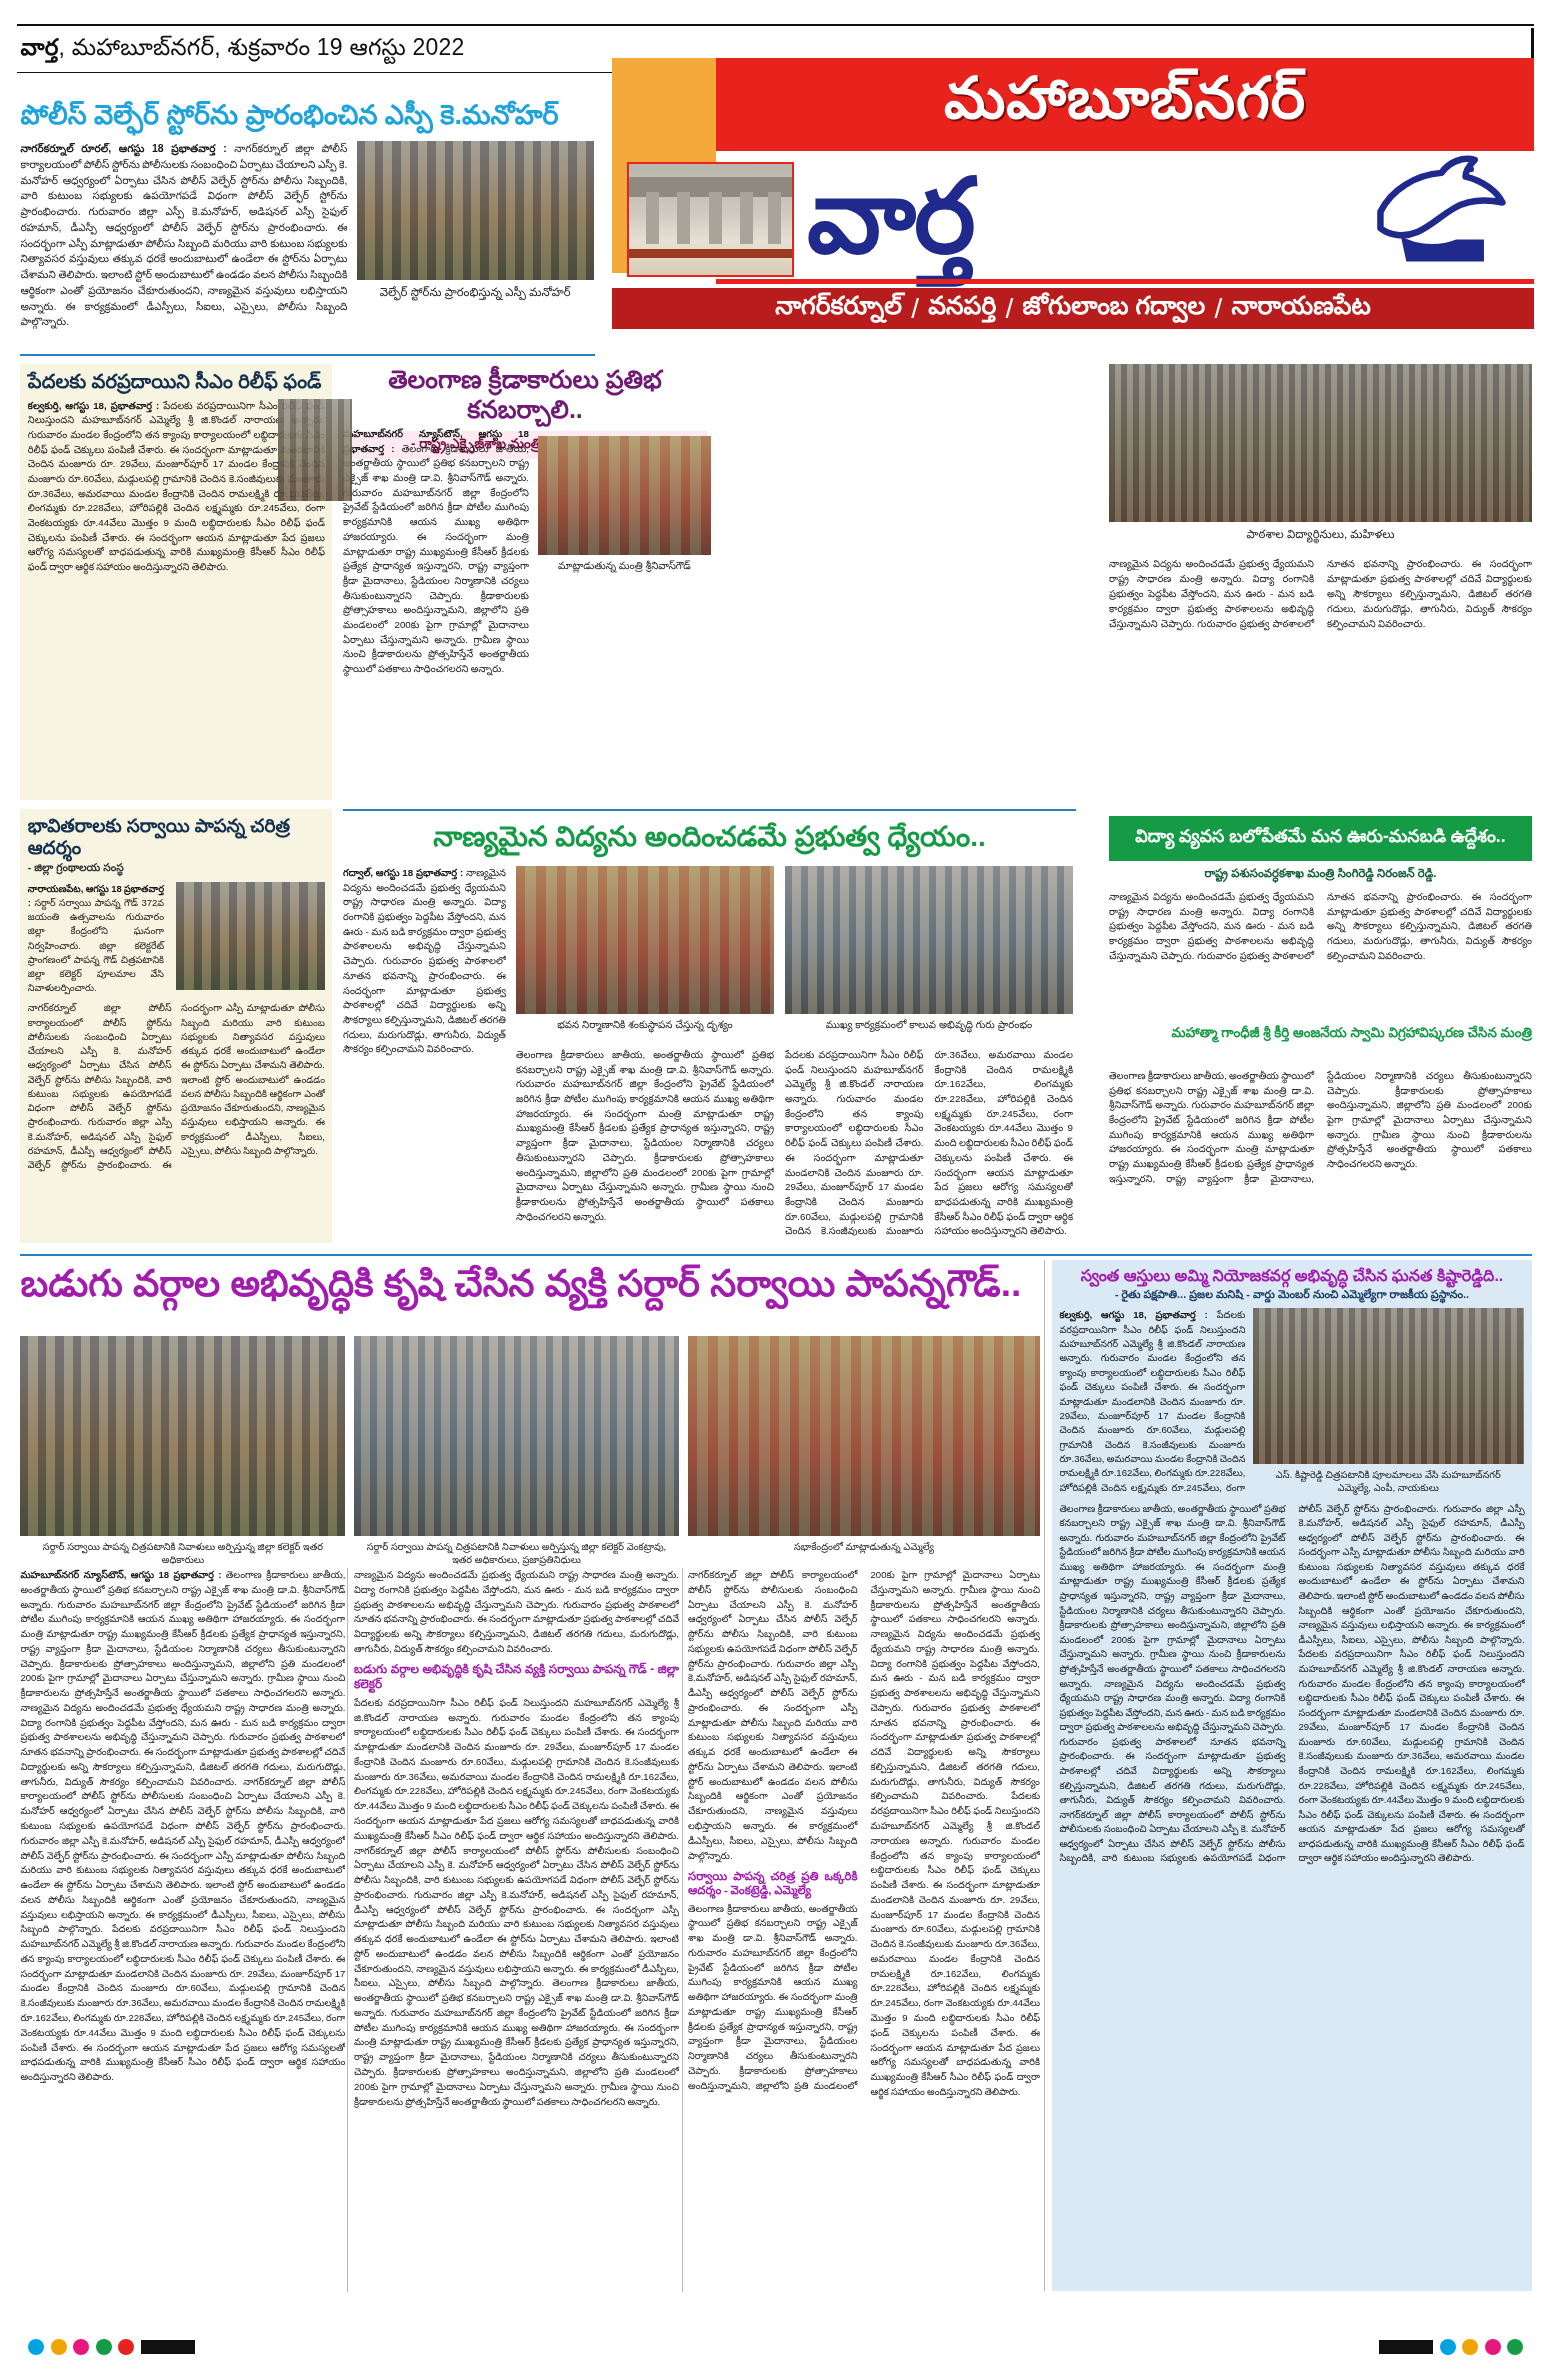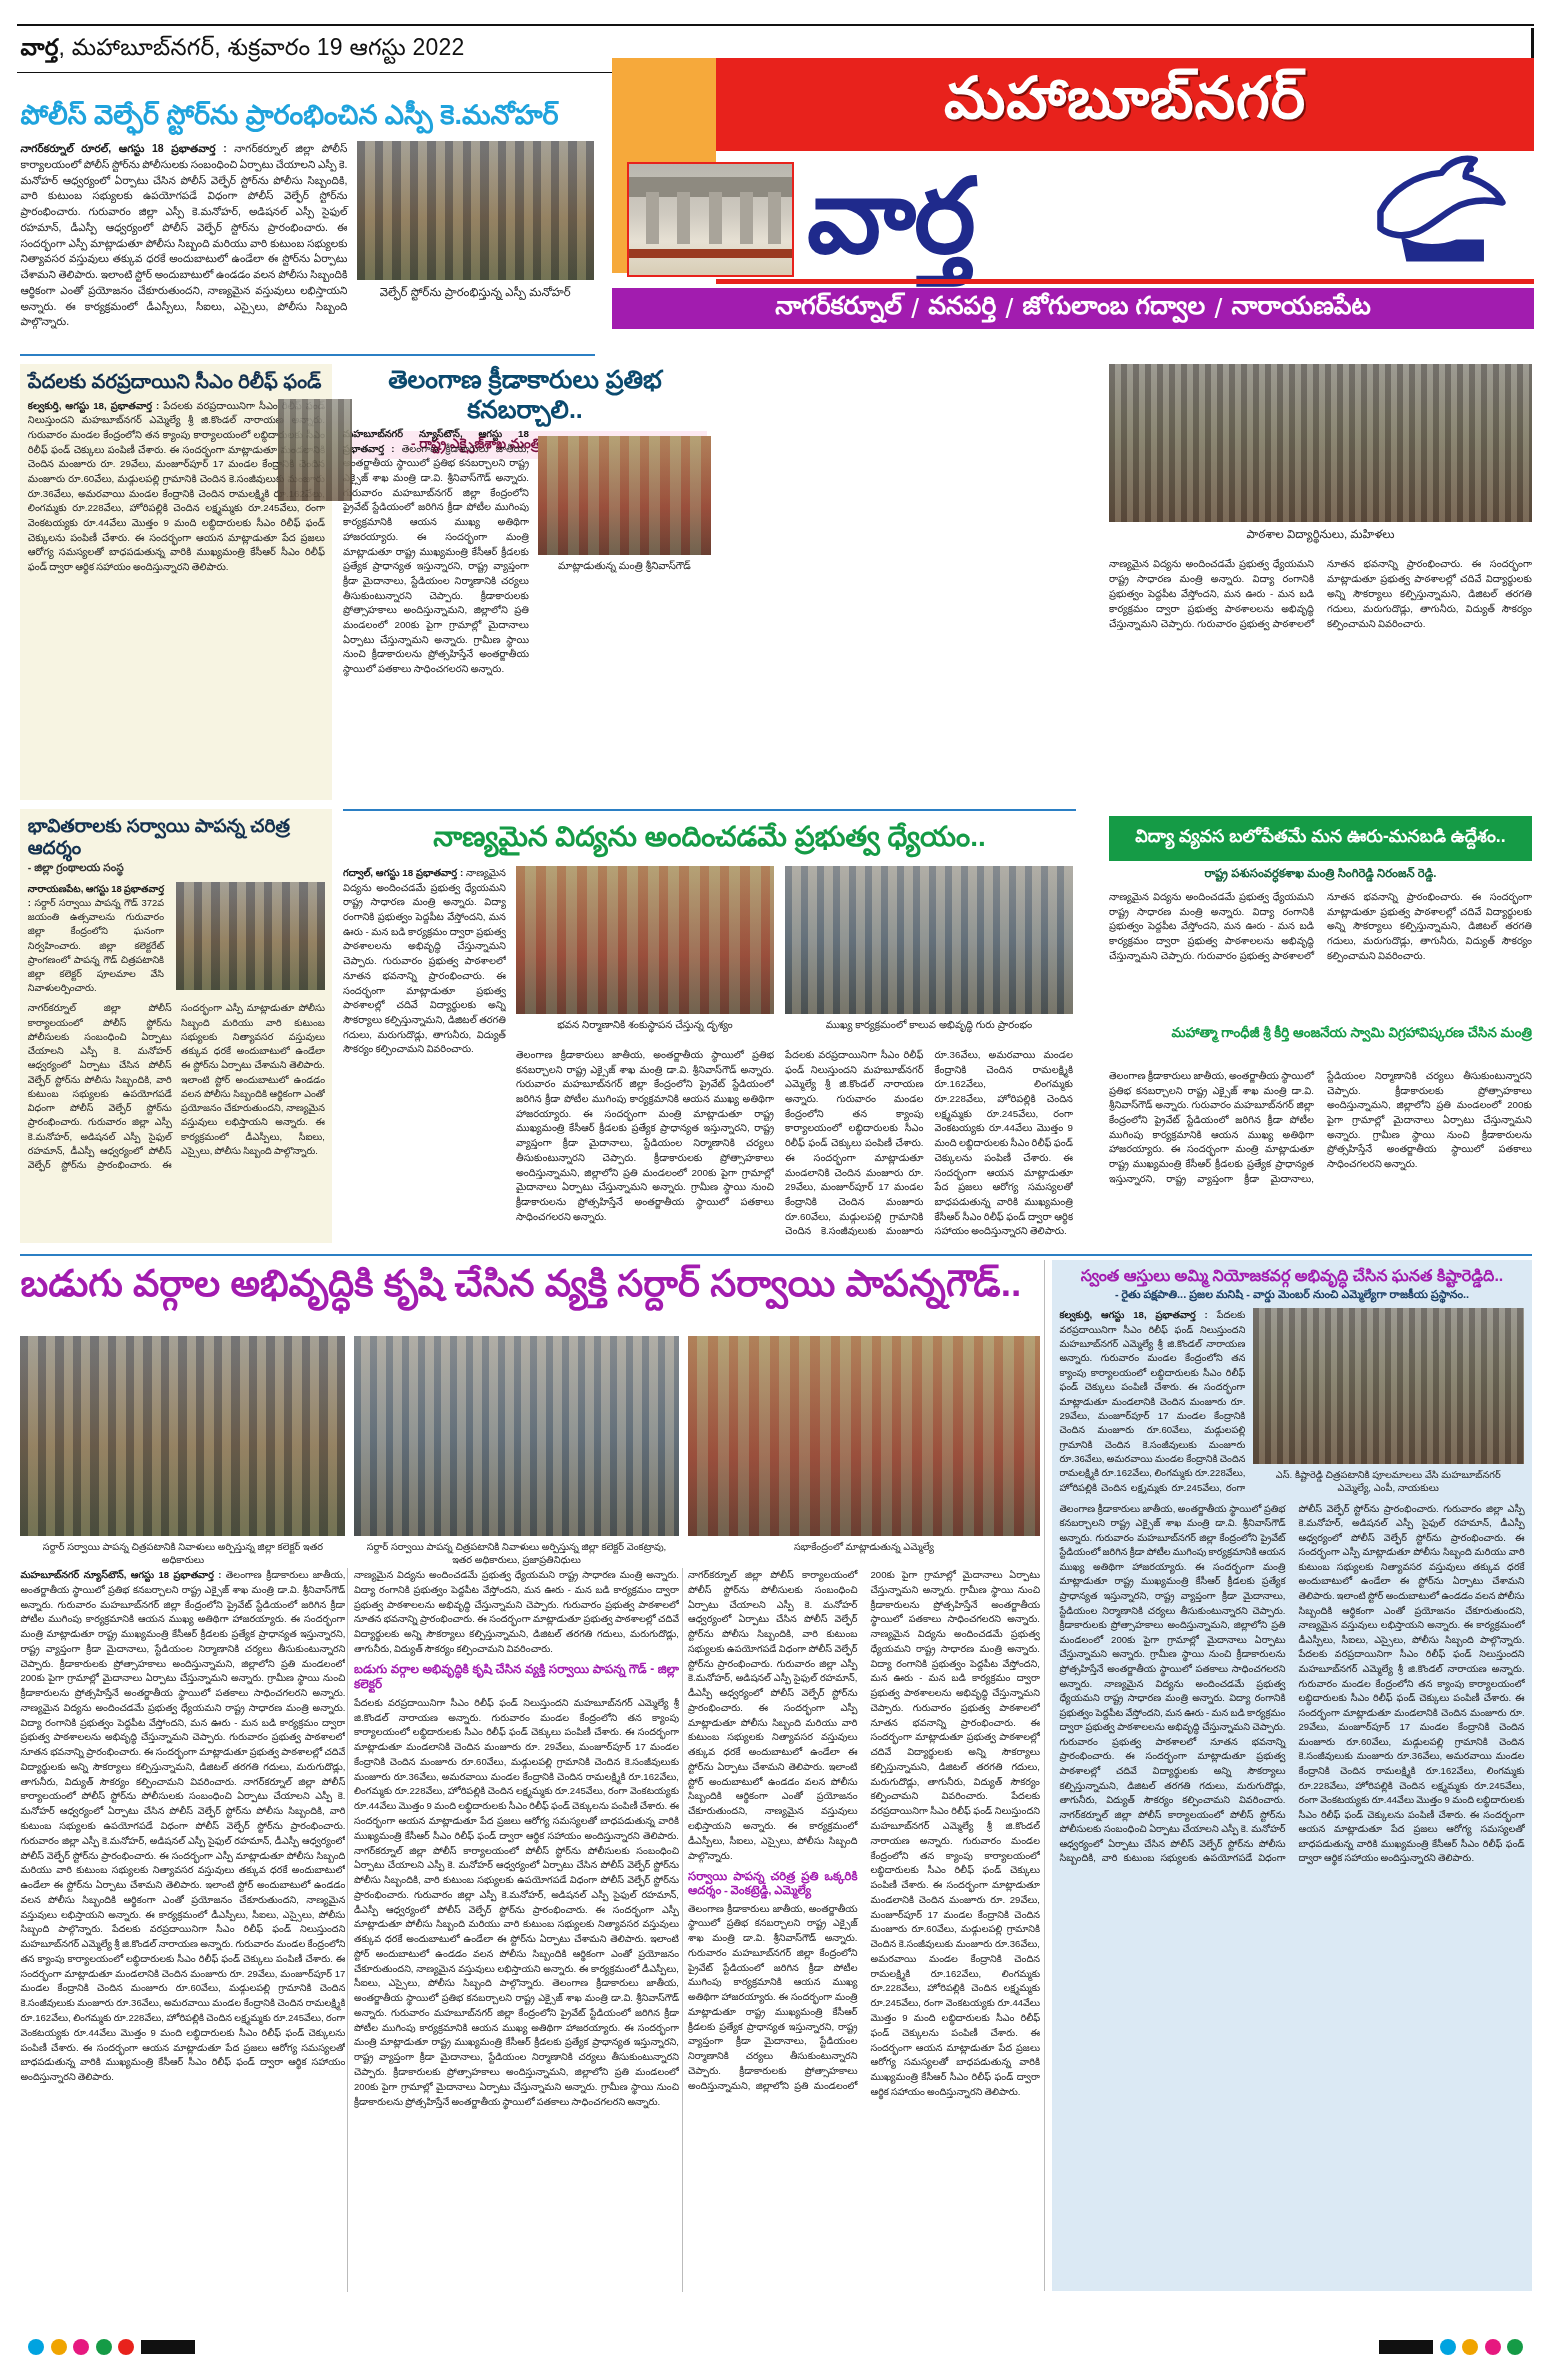--- a/index.html
+++ b/index.html
@@ -32,30 +32,30 @@
             overflow:hidden;}
   .mh-photo .bar{position:absolute;left:0;right:0;top:13px;height:20.4px;background:#8e8a80;}
   .mh-photo .p{position:absolute;top:28px;width:13px;height:52px;background:#a9a49a;}
   .mh-photo .r{position:absolute;left:0;right:0;bottom:16.7px;height:9.3px;background:#9a3b22;}
   .mh-logo{position:absolute;left:195px;top:97px;width:519px;height:121px;
            display:flex;align-items:center;}
   .mh-logo .word{font-size:104px;font-weight:bold;color:#1f2a8c;line-height:1;
                  letter-spacing:-1.9px;}
   .mh-bird{position:absolute;right:22px;top:89px;width:167px;height:122px;}
   .mh-underline{position:absolute;left:104px;right:0;top:221px;height:4.6px;background:#e8221c;}
-  .mh-strip{position:absolute;left:0;right:0;top:230px;height:41px;background:#a21caf;
+  .mh-strip{position:absolute;left:0;right:0;top:230px;height:41px;background:#b91c1c;
             display:flex;align-items:center;justify-content:center;gap:0;}
   .mh-strip span{color:#fff;font-size:25px;font-weight:bold;padding:0 3.7px;}
   .mh-strip i{color:#fff;font-style:normal;font-size:28px;padding:0 5.6px;font-weight:300;}
 
   
   .hl{font-weight:bold;line-height:1.18;}
   .hl-blue{color:#1fa3dd;}
   .hl-blue2{color:#a21caf;}
-  .hl-pink{color:#0c4a6e;}
+  .hl-pink{color:#701a75;}
   .hl-green{color:#159b46;}
   .hl-dark{color:#14314f;}
   .sub{font-size:16px;color:#333;text-align:center;}
   .cap{font-size:11.6px;text-align:center;color:#222;line-height:1.35;padding:3.7px 5.6px 0 5.6px;}
   .body-col{font-size:12.2px;line-height:1.58;text-align:justify;color:#171717;
             hyphens:auto;word-spacing:-0.5px;}
   .rule-blue{border-top:2.8px solid #2b7fc4;}
 
   .photo{background:#c9c3b8;position:relative;overflow:hidden;}
   .photo::after{content:"";position:absolute;inset:0;

